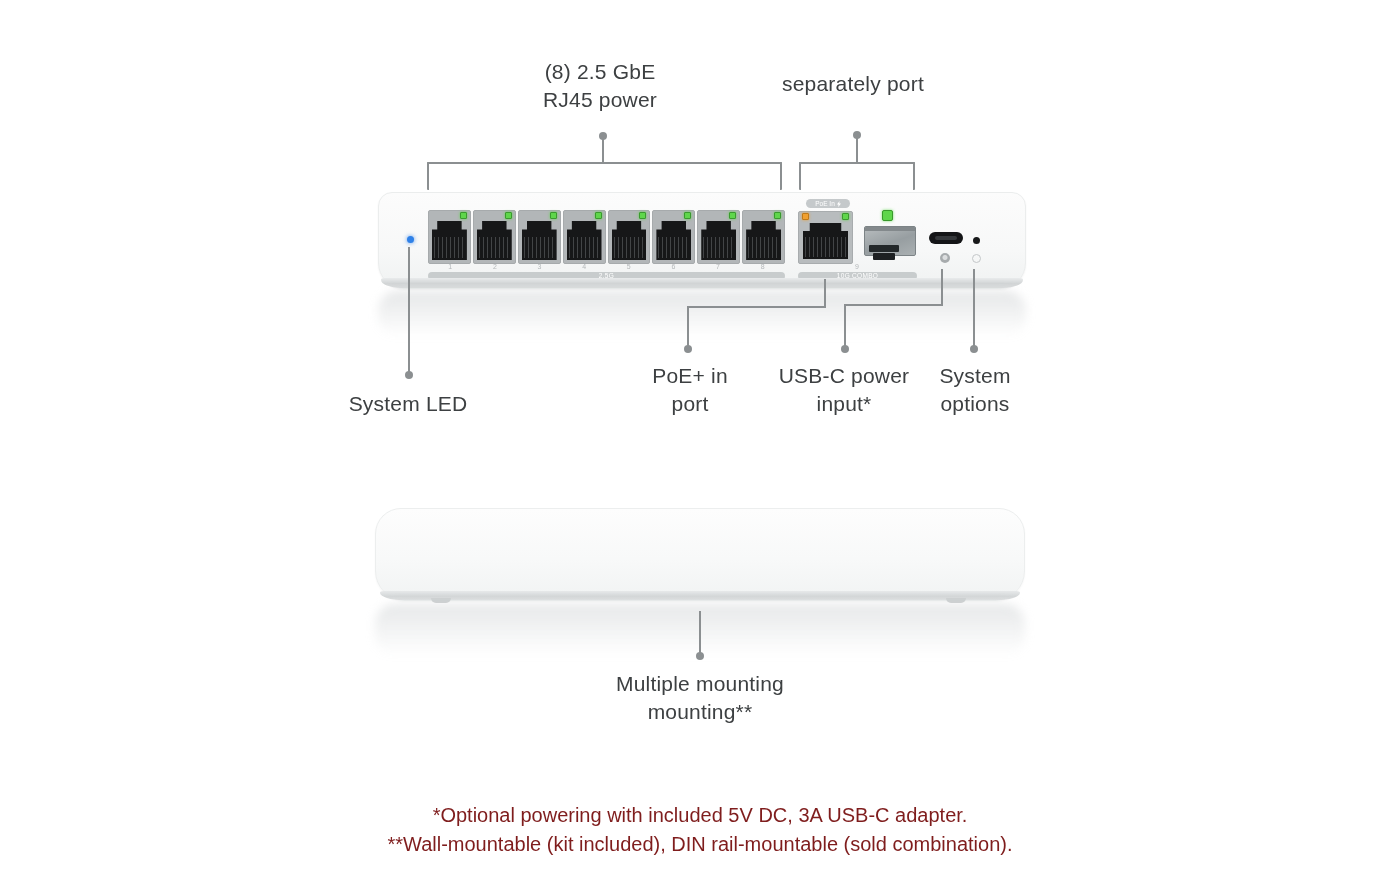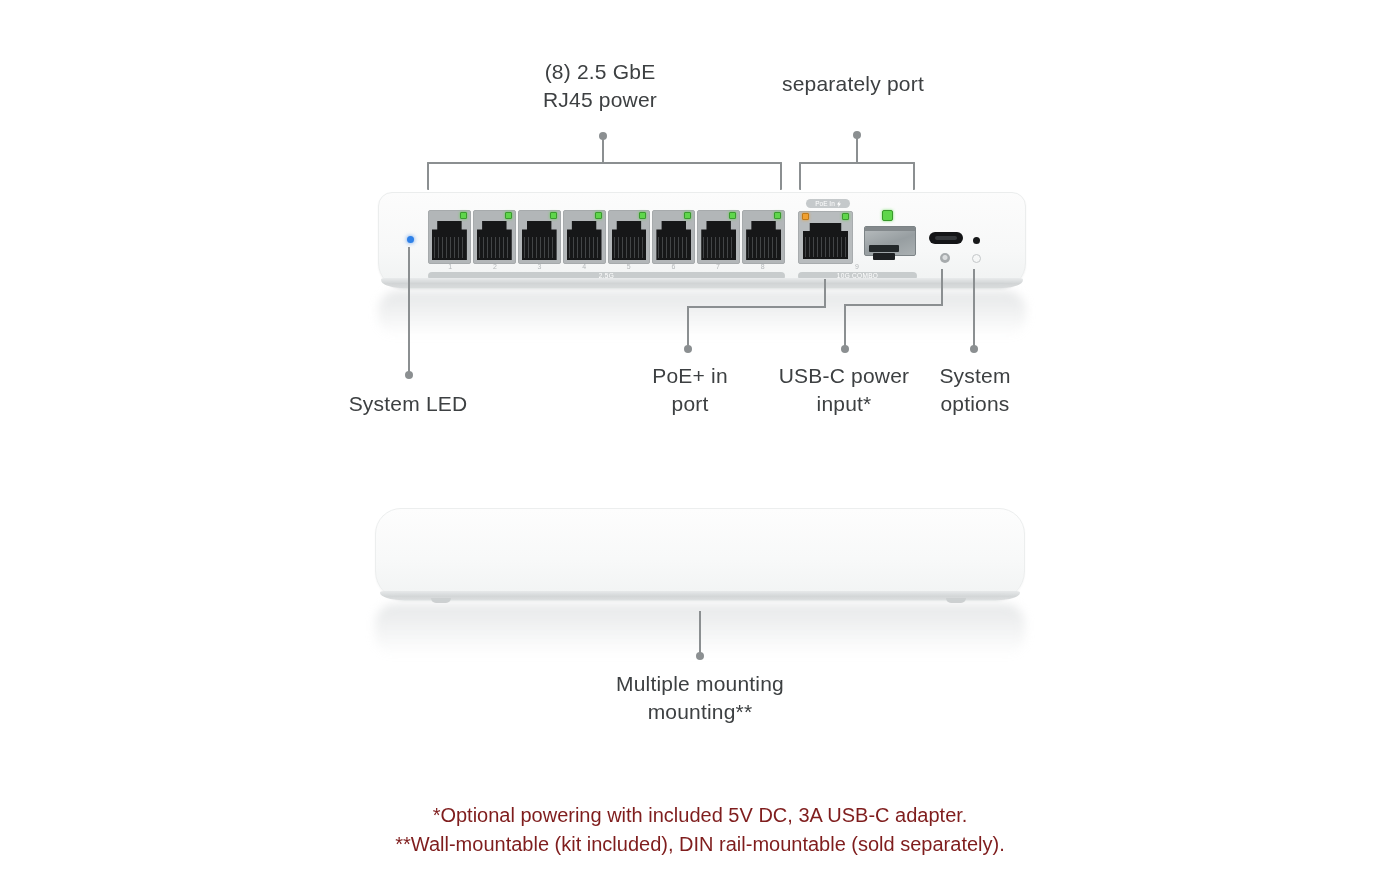--- a/index.html
+++ b/index.html
@@ -246,16 +246,16 @@
 
   <div class="cl-line" style="left:699px; top:611px; width:2px; height:42px;"></div>
   <div class="cl-dot" style="left:696px; top:652px;"></div>
   <div class="callout-label" style="left:600px; top:670px; width:200px;">
     <div>Multiple mounting</div>
     <div>mounting**</div>
   </div>
 
   <div class="footnotes">
     <div>*Optional powering with included 5V DC, 3A USB-C adapter.</div>
-    <div>**Wall-mountable (kit included), DIN rail-mountable (sold separately).</div>
+    <div>**Wall-mountable (kit included), DIN rail-mountable (sold combination).</div>
   </div>
 
 </div>
 
 </body></html>

